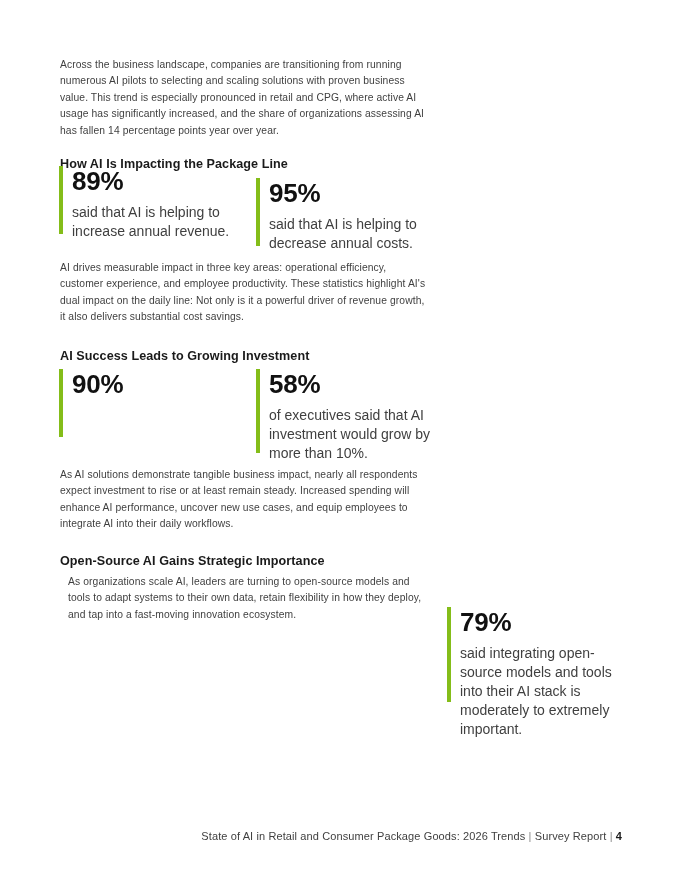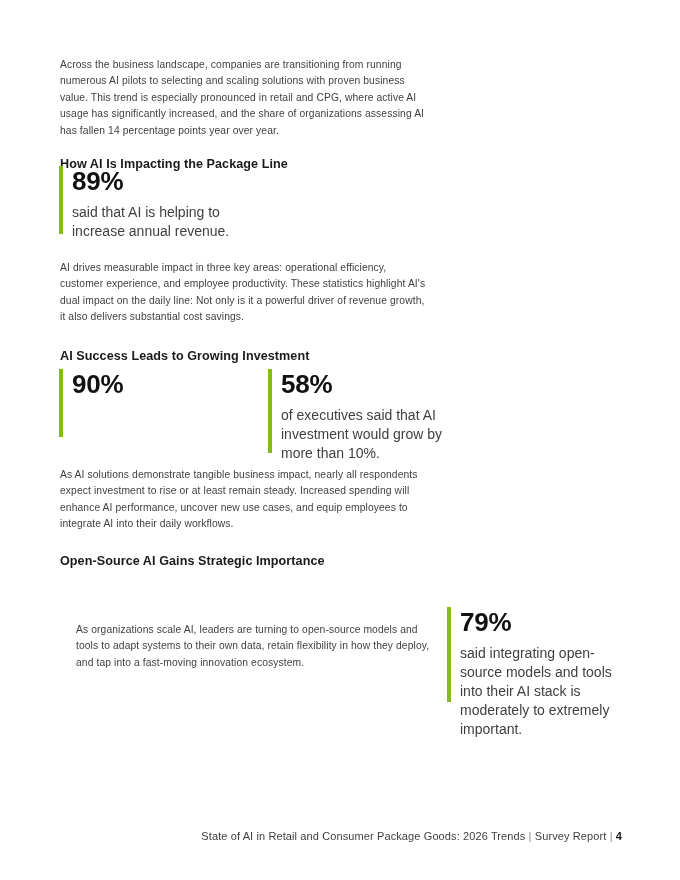--- a/index.html
+++ b/index.html
@@ -98,41 +98,46 @@
   <div class="body-para" style="left:60px; top:57px; width:372px;">Across the business landscape, companies are transitioning from running numerous AI pilots to selecting and scaling solutions with proven business value. This trend is especially pronounced in retail and CPG, where active AI usage has significantly increased, and the share of organizations assessing AI has fallen 14 percentage points year over year.</div>
 
   <div class="section-heading" style="left:60px; top:156px; width:380px;">How AI Is Impacting the Package Line</div>
 
   <div class="stat" style="left:59px; top:166px; width:190px; height:68px;">
     <span class="bar"></span>
     <div class="value">89%</div>
     <div class="desc">said that AI is helping to increase annual revenue.</div>
   </div>
 
+  <div class="stat" style="left:256px; top:178px; width:180px; height:68px;">
+    <span class="bar"></span>
+    <div class="value">95%</div>
+    <div class="desc">said that AI is helping to decrease annual costs.</div>
+  </div>
 
   <div class="body-para" style="left:60px; top:260px; width:372px;">AI drives measurable impact in three key areas: operational efficiency, customer experience, and employee productivity. These statistics highlight AI's dual impact on the daily line: Not only is it a powerful driver of revenue growth, it also delivers substantial cost savings.</div>
 
   <div class="section-heading" style="left:60px; top:348px; width:380px;">AI Success Leads to Growing Investment</div>
 
   <div class="stat" style="left:59px; top:369px; width:185px; height:68px;">
     <span class="bar"></span>
     <div class="value">90%</div>
   </div>
 
-  <div class="stat" style="left:268px; top:369px; width:182px; height:84px;">
+  <div class="stat" style="left:256px; top:369px; width:182px; height:84px;">
     <span class="bar"></span>
     <div class="value">58%</div>
     <div class="desc">of executives said that AI investment would grow by more than 10%.</div>
   </div>
 
   <div class="body-para" style="left:60px; top:467px; width:372px;">As AI solutions demonstrate tangible business impact, nearly all respondents expect investment to rise or at least remain steady. Increased spending will enhance AI performance, uncover new use cases, and equip employees to integrate AI into their daily workflows.</div>
 
   <div class="section-heading" style="left:60px; top:553px; width:400px;">Open-Source AI Gains Strategic Importance</div>
 
-  <div class="body-para" style="left:76px; top:574px; width:360px;margin-top:48px;">As organizations scale AI, leaders are turning to open-source models and tools to adapt systems to their own data, retain flexibility in how they deploy, and tap into a fast-moving innovation ecosystem.</div>
+  <div class="body-para" style="left:68px; top:574px; width:360px;">As organizations scale AI, leaders are turning to open-source models and tools to adapt systems to their own data, retain flexibility in how they deploy, and tap into a fast-moving innovation ecosystem.</div>
 
   <div class="stat" style="left:447px; top:568px; width:176px; height:95px;margin-top:39px;">
     <span class="bar"></span>
     <div class="value">79%</div>
     <div class="desc">said integrating open-source models and tools into their AI stack is moderately to extremely important.</div>
   </div>
 
   <div class="footer">
     <span>State of AI in Retail and Consumer Package Goods: 2026 Trends</span>
     <span class="sep">|</span>

